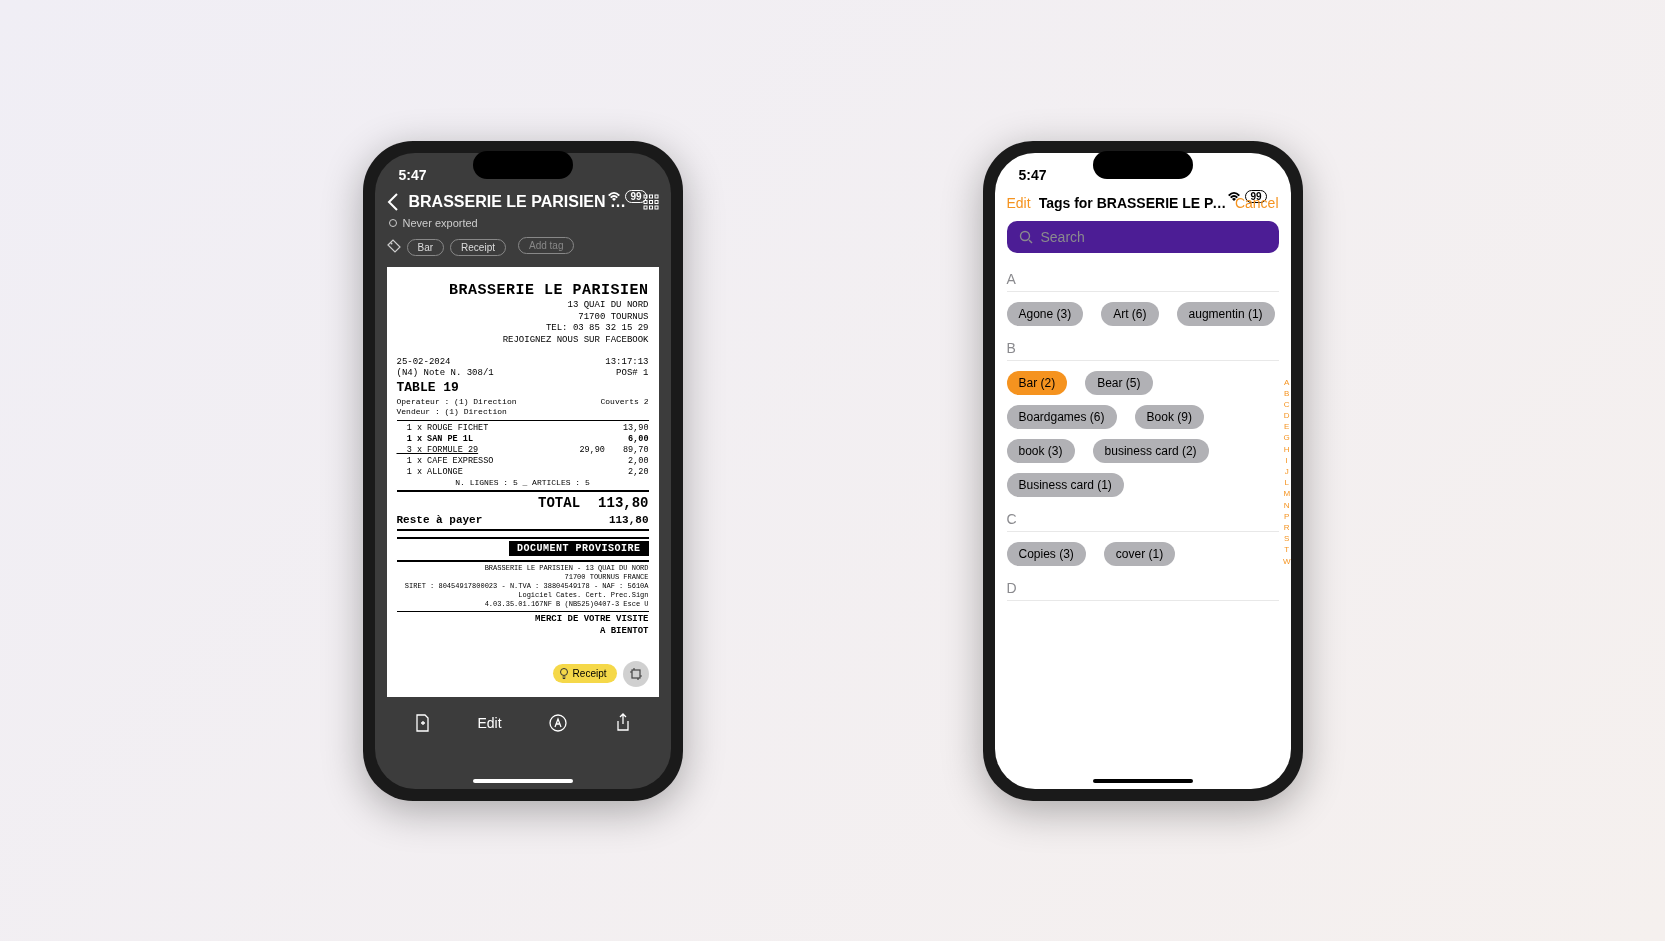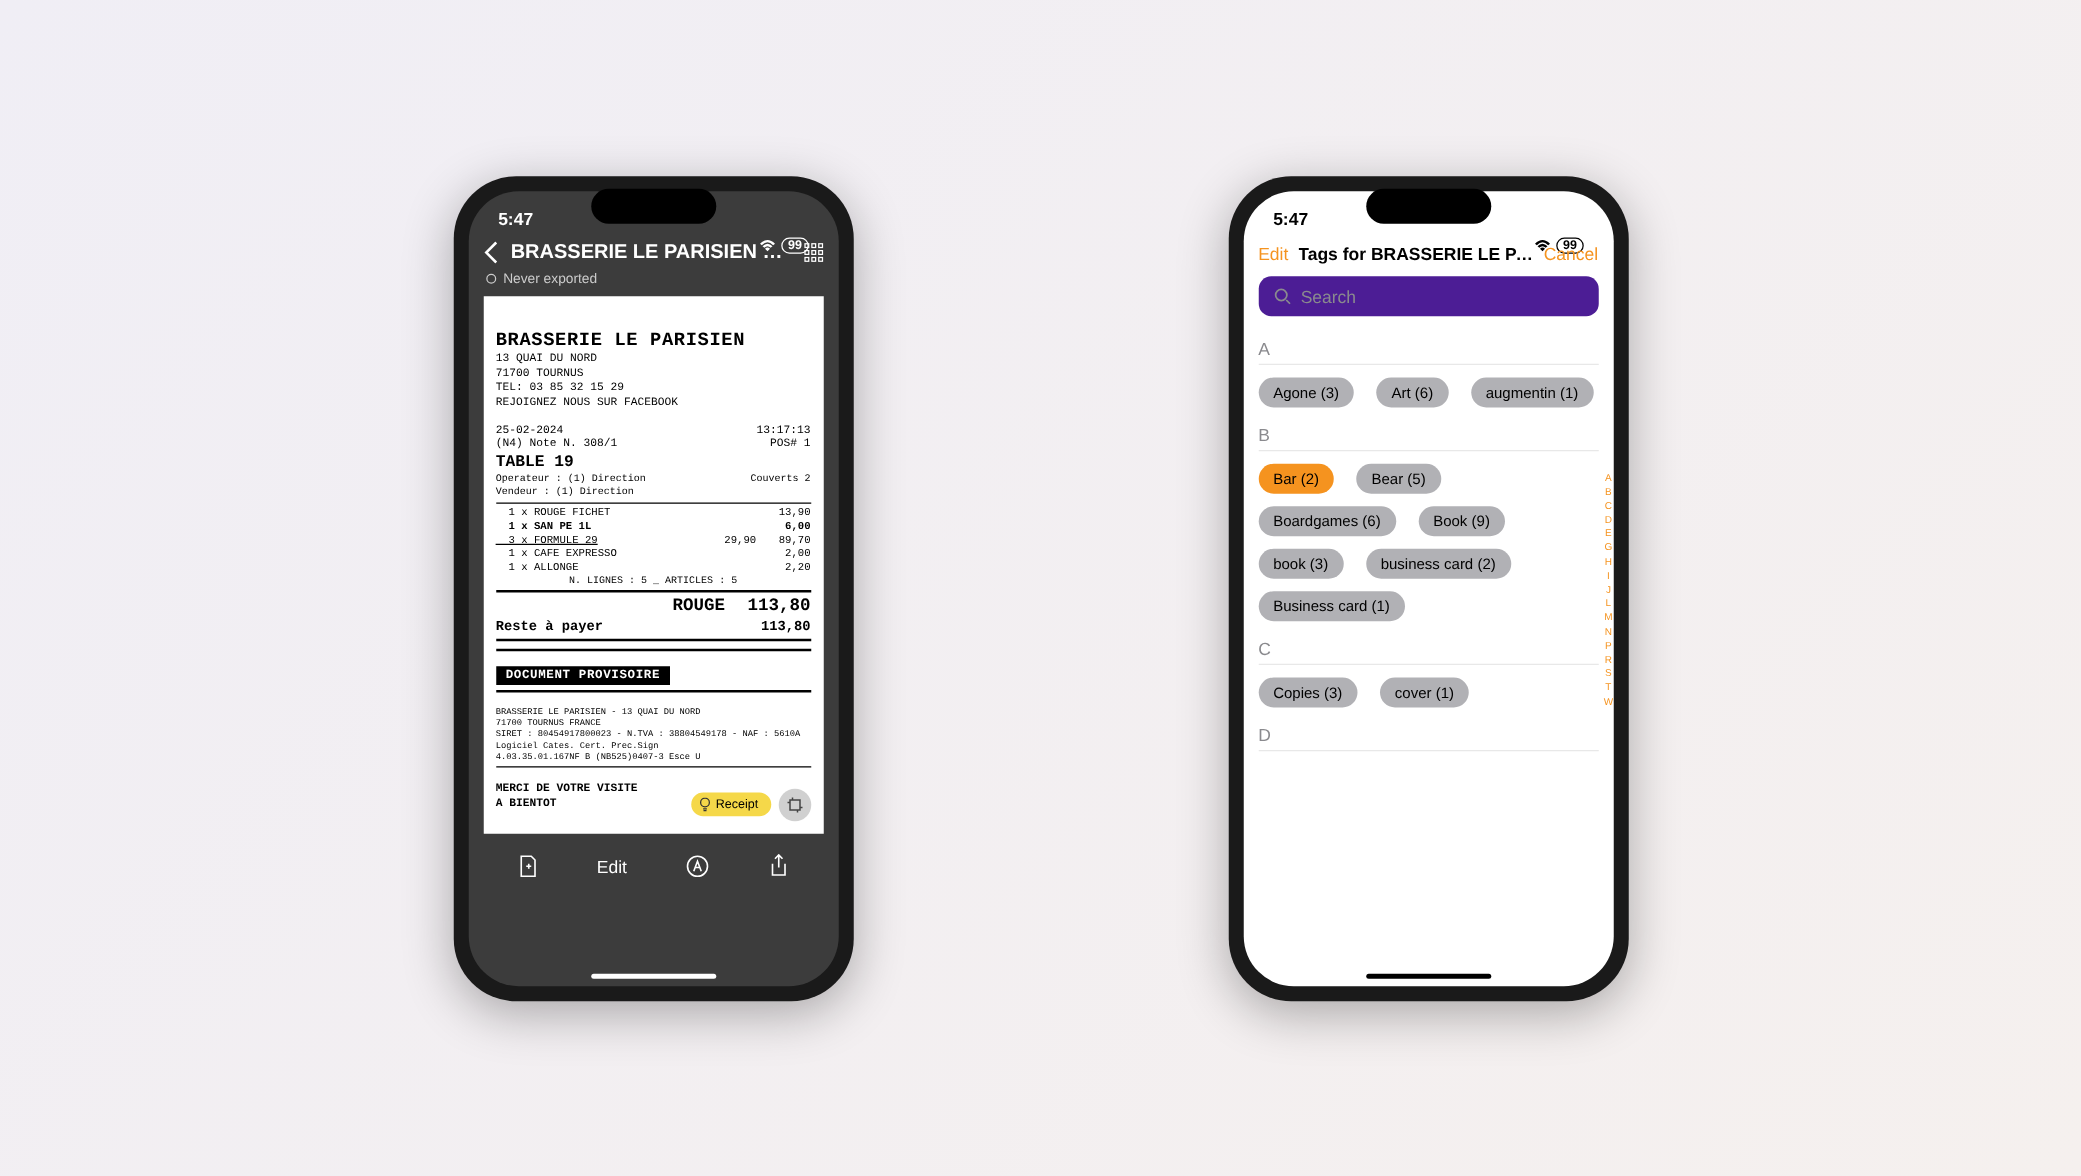--- a/index.html
+++ b/index.html
@@ -108,21 +108,21 @@
   background: #fff;
   color: #000;
   height: 430px;
   padding: 14px 10px;
   font-family: "Courier New", monospace;
   font-size: 9px;
   line-height: 1.3;
   position: relative;
   overflow: hidden;
 }
-.receipt-center { text-align: left; margin-top: 12px; }
+.receipt-center { text-align: right; }
 .receipt-title { font-size: 15px; font-weight: 700; letter-spacing: 0.5px; }
 .receipt-row { display: flex; justify-content: space-between; }
 .receipt-table { font-size: 13px; font-weight: 700; }
 .hr { border-bottom: 1px solid #000; margin: 2px 0; }
 .hr2 { border-bottom: 2px solid #000; margin: 2px 0; }
 .receipt-total { display: flex; justify-content: flex-end; gap: 18px; font-size: 14px; font-weight: 900; }
 .receipt-rest { display: flex; justify-content: space-between; font-size: 11px; font-weight: 900; }
 .doc-prov {
   background: #000; color: #fff;
   display: inline-block;
@@ -275,20 +275,30 @@
             <rect x="12" y="12" width="3" height="3" fill="none" stroke="#fff"></rect>
           </svg>
       </span>
     </div>
 
     <div class="export-row">
       <span class="circle-sm"></span>
       <span>Never exported</span>
     </div>
 
+    <div class="tags-row">
+      <span>
+        <svg width="14" height="14" viewBox="0 0 14 14">
+            <path d="M1 6 L6 1 L13 8 L8 13 L1 6 Z" fill="none" stroke="#ccc" stroke-width="1.2"></path>
+            <circle cx="4.5" cy="4.5" r="1" fill="#ccc"></circle>
+          </svg>
+      </span>
+      <span id="tags-left"><span class="tag-pill" style="margin-right: 6px;">Bar</span><span class="tag-pill" style="margin-right: 6px;">Receipt</span></span>
+      <span class="tag-pill muted">Add tag</span>
+    </div>
 
     <div class="receipt-area">
       <div class="receipt-center">
         <div class="receipt-title">BRASSERIE LE PARISIEN</div>
         <div>13 QUAI DU NORD</div>
         <div>71700 TOURNUS</div>
         <div>TEL: 03 85 32 15 29</div>
         <div>REJOIGNEZ NOUS SUR FACEBOOK</div>
       </div>
       <div style="height:10px"></div>
@@ -326,21 +336,21 @@
             <span>2,00</span>
           </div>
           <div class="receipt-row" style="font-size: 8.5px;">
             <span style="white-space: pre;">  1 x ALLONGE</span>
             <span>2,20</span>
           </div>
         </div>
       <div style="text-align:center;font-size:8px">N. LIGNES : 5 _ ARTICLES : 5</div>
       <div class="hr2"></div>
       <div class="receipt-total">
-          <span>ROUGE</span>
+          <span>TOTAL</span>
           <span>113,80</span>
         </div>
       <div class="receipt-rest">
           <span>Reste à payer</span>
           <span>113,80</span>
         </div>
       <div class="hr2"></div>
       <div class="hr2" style="margin-top:6px"></div>
       <div class="receipt-center"><span class="doc-prov">DOCUMENT PROVISOIRE</span></div>
       <div class="hr2" style="margin-top:4px"></div>

